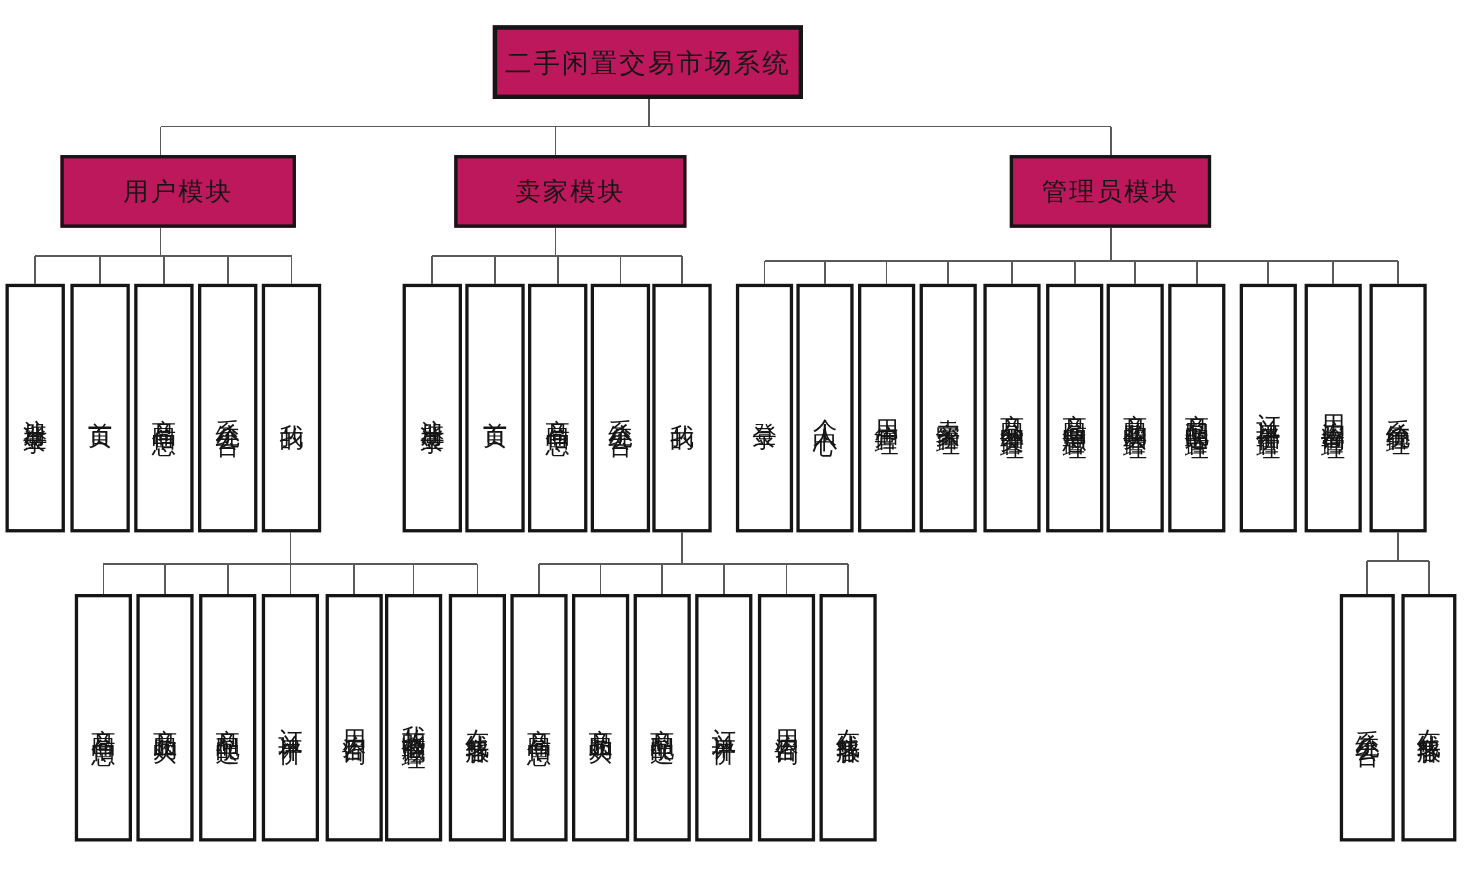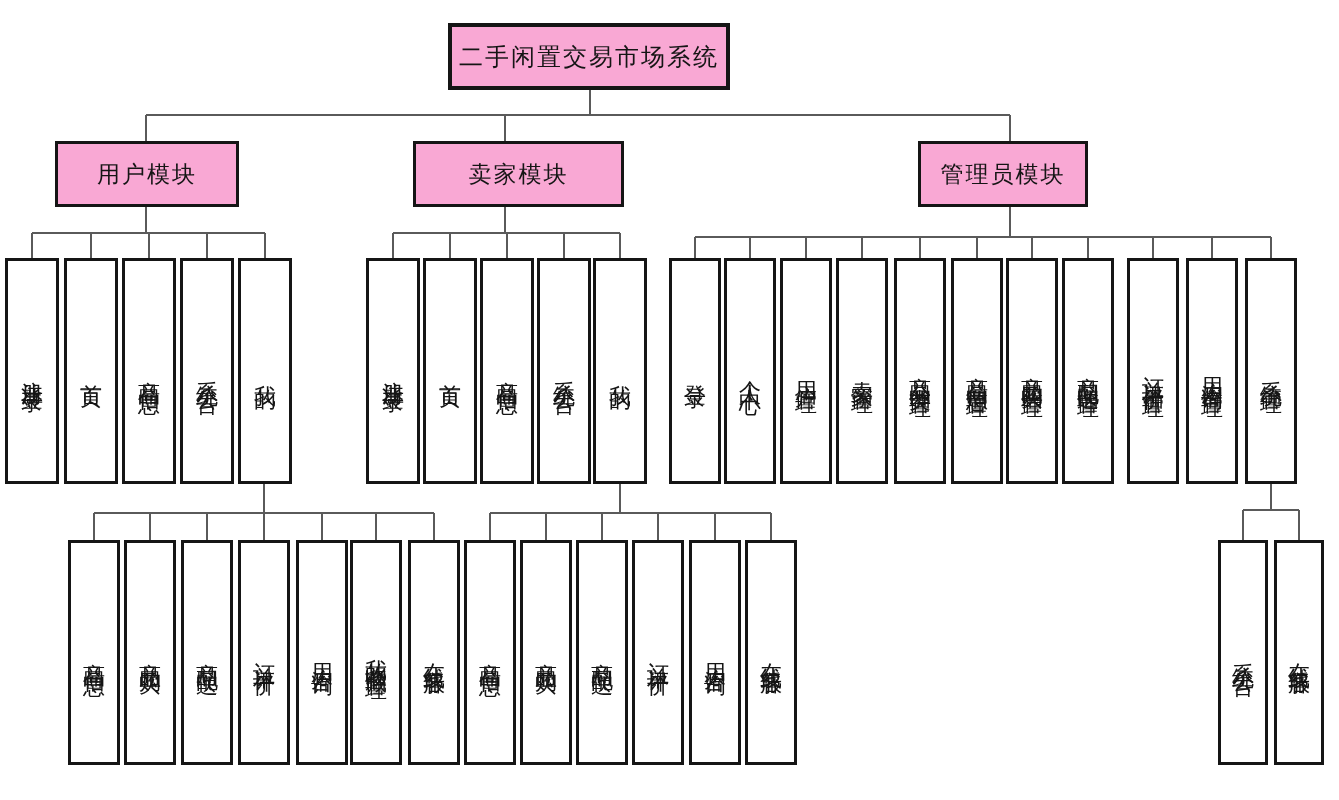--- a/index.html
+++ b/index.html
@@ -9,21 +9,21 @@
     background:#ffffff;
     font-family:"Liberation Serif","DejaVu Serif",serif;
     color:#151515;
     overflow:hidden;
   }
   #wires{position:absolute;left:0;top:0;width:1339px;height:800px;}
   .hbox{
     position:absolute;
     box-sizing:border-box;
     border:3px solid #151515;
-    background:#f9a8d4;
+    background:#be185d;
     display:flex;align-items:center;justify-content:center;
     font-size:23px;letter-spacing:2px;white-space:nowrap;
   }
   .hbox.root{border-width:4px;font-size:24px;}
   .vbox{
     position:absolute;
     box-sizing:border-box;
     border:3px solid #151515;
     background:#ffffff;
     display:flex;align-items:center;justify-content:center;
@@ -54,23 +54,23 @@
 
     <path d="M264 484 V513 M94 513 H434 M94 513 V540 M150 513 V540 M207 513 V540 M264 513 V540 M322 513 V540 M376 513 V540 M434 513 V540"></path>
 
     <path d="M620 484 V513 M490 513 H771 M490 513 V540 M546 513 V540 M602 513 V540 M658 513 V540 M715 513 V540 M771 513 V540"></path>
 
     <path d="M1271 484 V510 M1243 510 H1299 M1243 510 V540 M1299 510 V540"></path>
   </svg>
 
   <div class="hbox root" style="left:448px;top:23px;width:282px;height:67px">二手闲置交易市场系统</div>
 
-  <div class="hbox" style="left:55px;top:141px;width:184px;height:66px">用户模块</div>
+  <div class="hbox" style="left:55px;top:141px;width:214px;height:66px">用户模块</div>
   <div class="hbox" style="left:413px;top:141px;width:211px;height:66px">卖家模块</div>
-  <div class="hbox" style="left:918px;top:141px;width:170px;height:66px">管理员模块</div>
+  <div class="hbox" style="left:918px;top:141px;width:183px;height:66px">管理员模块</div>
 
   <div class="vbox" style="left:5px;top:258px;width:54px;height:226px">
       <span>注册登录</span>
     </div>
   <div class="vbox" style="left:64px;top:258px;width:54px;height:226px">
       <span>首页</span>
     </div>
   <div class="vbox" style="left:122px;top:258px;width:54px;height:226px">
       <span>商品信息</span>
     </div>

